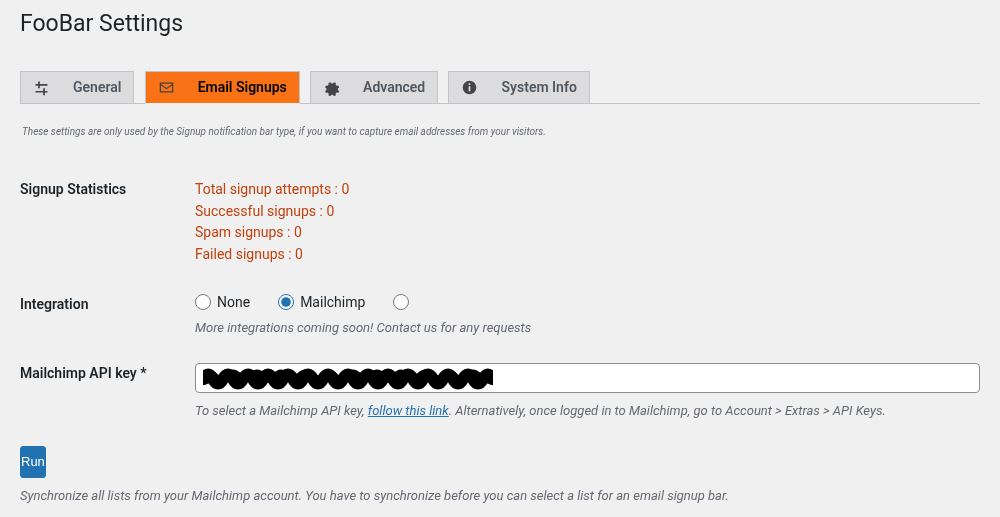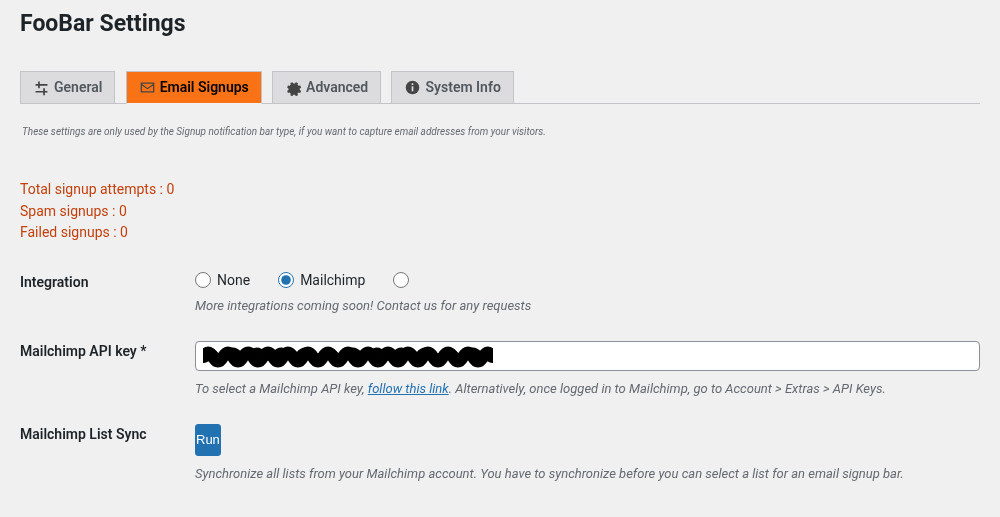--- a/index.html
+++ b/index.html
@@ -10,35 +10,35 @@
       font-size: 13px;
       width: 1000px;
       height: 517px;
       overflow: hidden;
     }
     .wrap {
       padding: 0 20px 20px 20px;
     }
     h1.page-title {
       font-size: 23px;
-      font-weight: 700;
+      font-weight: 400;
       color: #1d2327;
       padding: 9px 0 4px 0;
       line-height: 1.3;
     }
     .nav-tab-wrapper {
       border-bottom: 1px solid #c3c4c7;
       margin-top: 18px;
       padding-top: 9px;
       line-height: inherit;
     }
     .nav-tab {
       display: inline-flex;
       align-items: center;
-      gap: 4px;
+      gap: 23px;
       border: 1px solid #c3c4c7;
       border-bottom: none;
       margin-left: 0.5em;
       margin-right: 0;
       padding: 7px 12px;
       font-size: 14px;
       font-weight: 600;
       background: #dcdcde;
       color: #50575e;
       text-decoration: none;
@@ -194,22 +194,24 @@
       </span>
       <span>System Info</span>
     </a>
   </div>
 
   <p class="intro">These settings are only used by the Signup notification bar type, if you want to capture email addresses from your visitors.</p>
 
   <div class="form-table">
 
     <div class="row">
+      <div class="row-label">Signup Statistics</div>
       <div class="row-value">
         <div class="stats-line">Total signup attempts : 0</div>
+        <div class="stats-line">Successful signups : 0</div>
         <div class="stats-line">Spam signups : 0</div>
         <div class="stats-line">Failed signups : 0</div>
       </div>
     </div>
 
     <div class="row">
       <div class="row-label">Integration</div>
       <div class="row-value">
         <div class="radio-group">
           <label class="radio-item">
@@ -238,21 +240,20 @@
             <path d="M1 9 Q 6 2 12 9 T 24 9 T 36 9 T 48 9 T 60 9 T 72 9 T 84 9 T 96 9 T 108 9 T 120 9 T 132 9 T 144 9 T 156 9 T 168 9 T 180 9 T 192 9 T 204 9 T 216 9 T 228 9 T 240 9 T 252 9 T 264 9 T 276 9 T 288 9" stroke="#000" stroke-width="6" fill="none" stroke-linecap="round"></path>
           </svg>
         </div>
         <p class="description">
           <span>To select a Mailchimp API key, </span><a href="#">follow this link</a><span>. Alternatively, once logged in to Mailchimp, go to Account &gt; Extras &gt; API Keys.</span>
         </p>
       </div>
     </div>
 
     <div class="row">
-      <div class="row-label">Mailchimp List Sync</div>
       <div class="row-value">
         <button class="button-primary">Run</button>
         <p class="description">Synchronize all lists from your Mailchimp account. You have to synchronize before you can select a list for an email signup bar.</p>
       </div>
     </div>
 
   </div>
 </div>
 
 </body></html>

